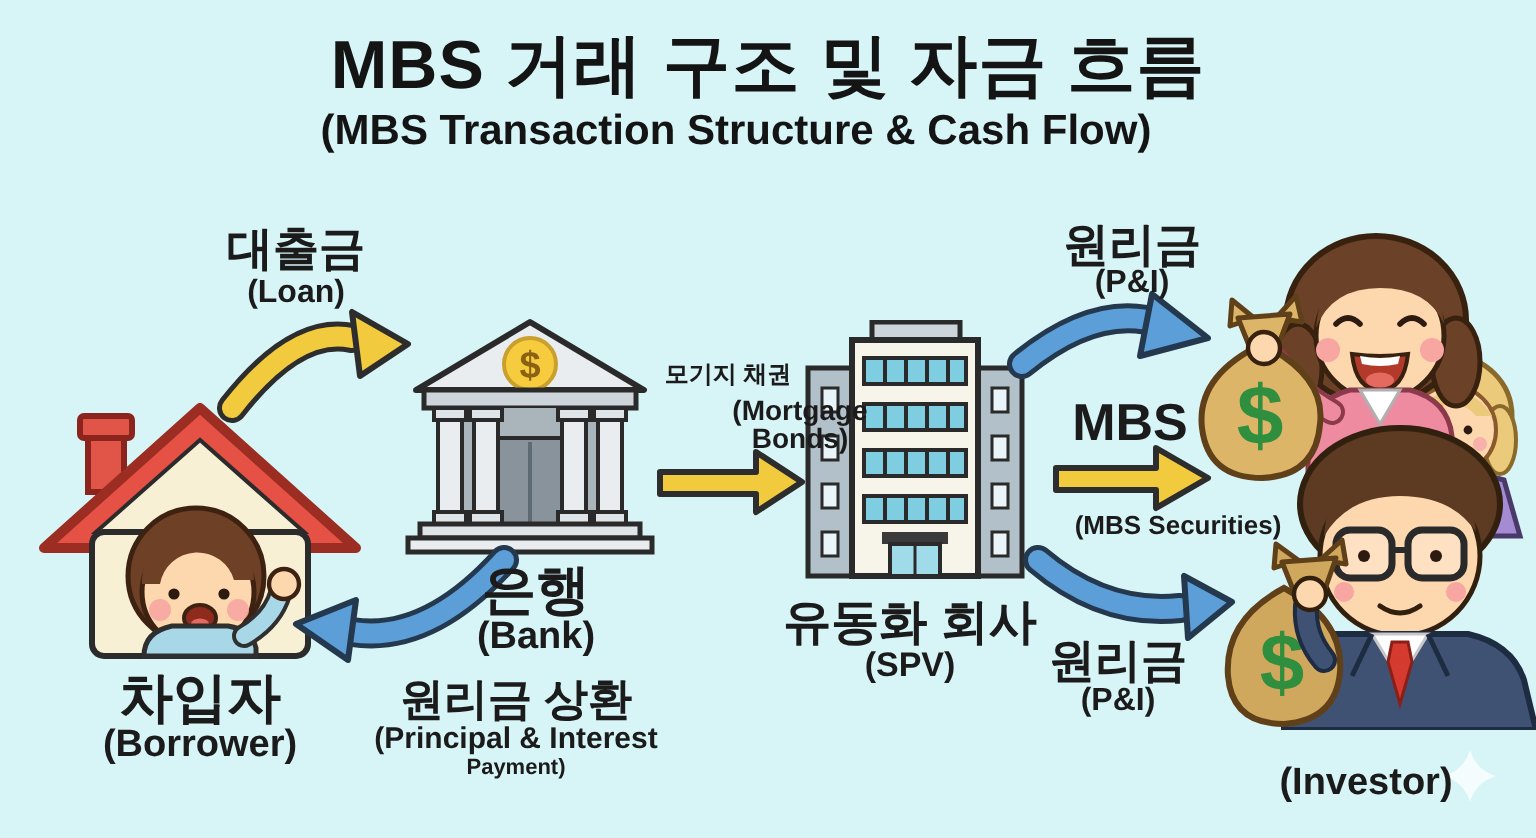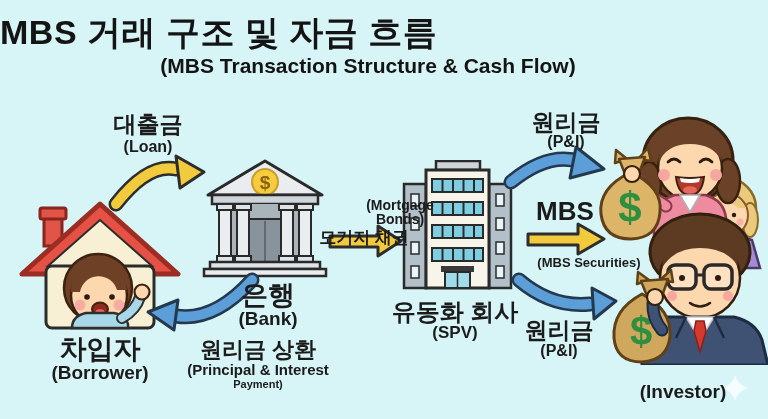--- a/index.html
+++ b/index.html
@@ -5,27 +5,27 @@
   html,body { margin:0; padding:0; }
   .stage {
     position:relative; width:768px; height:419px;
     background:#d7f4f7; overflow:hidden;
     font-family:"Liberation Sans", sans-serif;
     color:#1b1b1b;
   }
   .abs { position:absolute; }
   .lbl { position:absolute; transform:translateX(-50%); text-align:center;
          font-weight:bold; color:#1b1b1b; white-space:nowrap; line-height:1.05; }
-  .title-main { position:absolute; left:0; top:10px; width:768px; 
+  .title-main { position:absolute; left:0; top:10px; width:768px; text-align:center;
                 font-size:34px; font-weight:bold; letter-spacing:0.5px; color:#141414; }
   .title-sub  { position:absolute; left:0; top:54px; width:736px; text-align:center;
                 font-size:21px; font-weight:bold; color:#141414; }
   .ko-lg { font-size:27px; }
   .ko-md { font-size:23px; }
-  .ko-sm { font-size:17px;margin-top:48px; }
+  .ko-sm { font-size:12px; }
   .en-lg { font-size:19px; }
   .en-md { font-size:16px; }
   .en-sm { font-size:14px;margin-left:36px; }
   .en-xs { font-size:13px;margin-left:24px; }
   svg { display:block; }
   svg text { font-family:"Liberation Sans", sans-serif; font-weight:bold; }
 </style>
 </head>
 <body>
 

